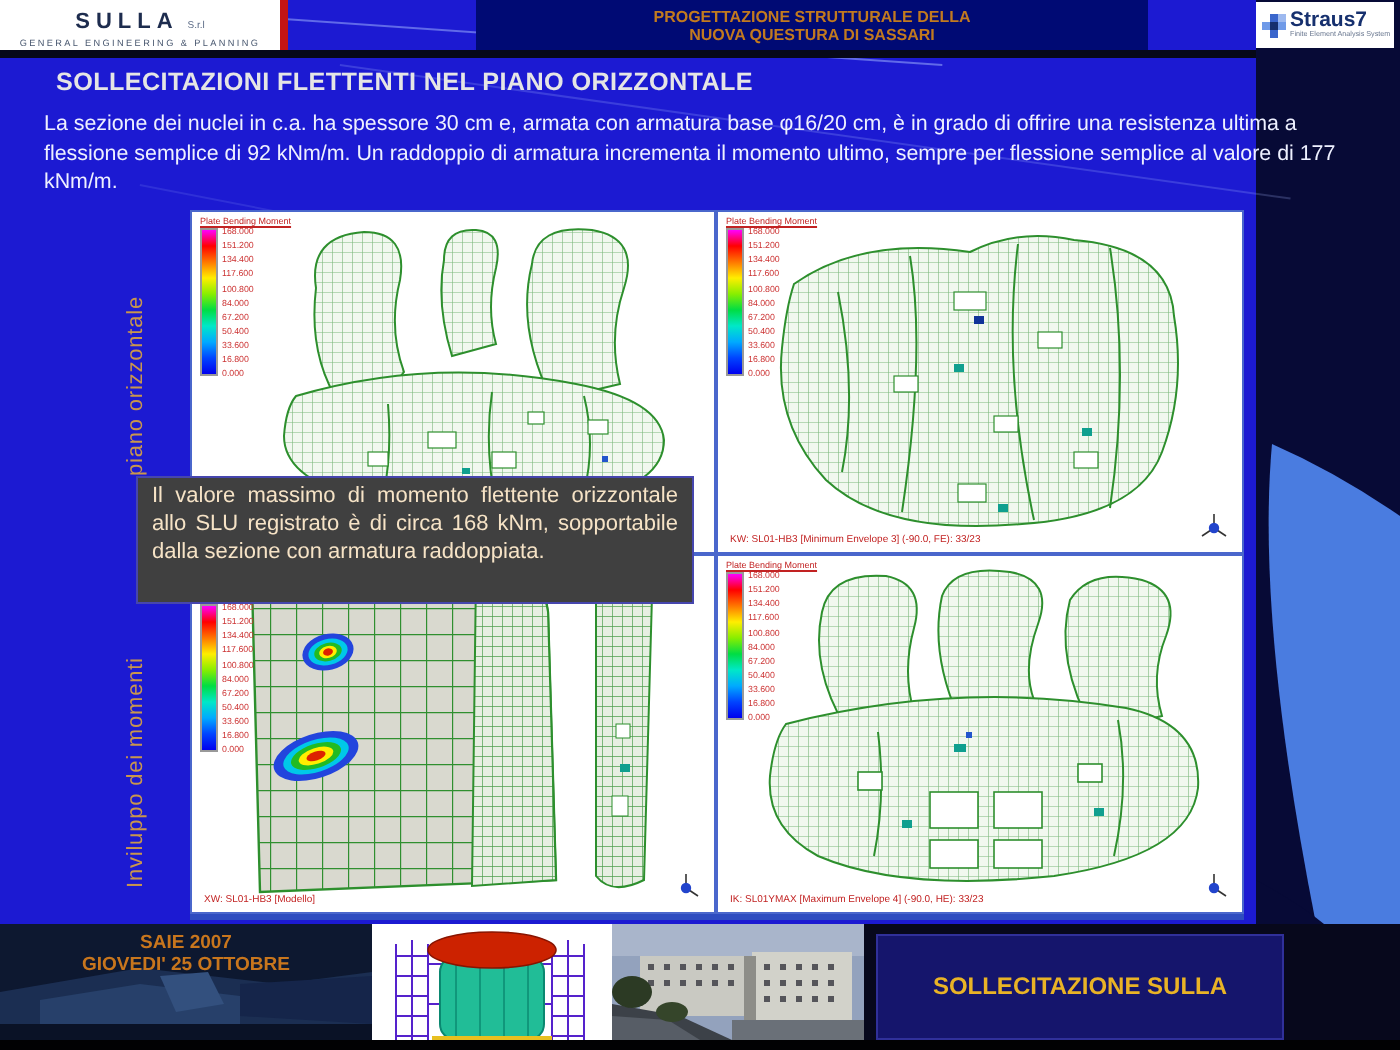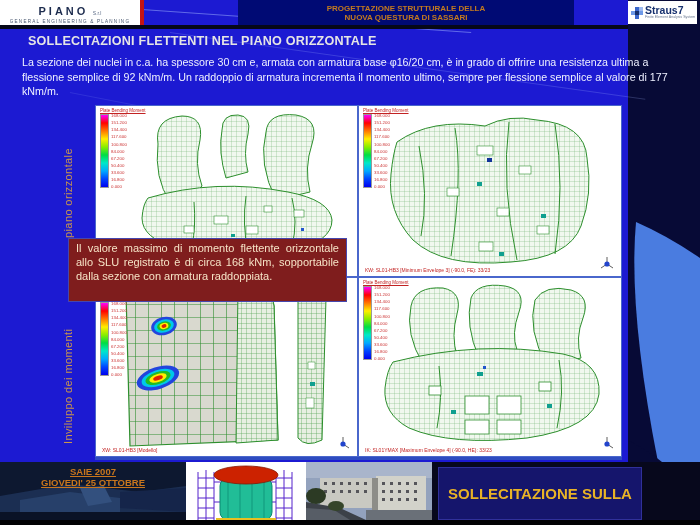--- a/index.html
+++ b/index.html
@@ -50,36 +50,36 @@
   .legend-body{display:flex;margin-top:1px;}
   .legend-bar{width:7px;height:72px;border:1px solid #999;
       background:linear-gradient(#ff00ff,#ff0000,#ff7700,#ffee00,#88ee00,#00dd44,#00e8c8,#00aaff,#0044ff,#0000ee);}
   .legend-vals{display:flex;flex-direction:column;justify-content:space-between;height:76px;margin-left:2px;}
   .legend-val{font-size:4.4px;line-height:4.6px;color:#c33;white-space:nowrap;}
   .fig-caption{position:absolute;left:6px;bottom:3px;font-size:5px;color:#c22222;white-space:nowrap;z-index:3;}
   .triad{position:absolute;right:7px;bottom:5px;z-index:3;}
   .mesh-svg{position:absolute;left:0;top:0;}
 
   
-  .callout{position:absolute;left:68px;top:238px;width:279px;height:64px;background:#7f1d1d;
+  .callout{position:absolute;left:68px;top:238px;width:279px;height:64px;background:#404040;
            border:1px solid #4646ae;box-sizing:border-box;padding:3px 7px 0 7px;z-index:5;
            color:#f6e3c6;font-size:11px;line-height:13.8px;text-align:justify;}
 
   
   .footer{position:absolute;left:0;top:462px;width:700px;height:63px;background:#07081c;}
   .bottom-bar{position:absolute;left:0;top:520px;width:700px;height:5px;background:#010103;}
   .saie-block{position:absolute;left:0;top:0;width:186px;height:58px;overflow:hidden;}
   .saie-text{position:absolute;left:0;top:4px;width:186px;text-align:center;z-index:2;}
-  .saie-line{font-size:9.5px;font-weight:bold;color:#c8761d;line-height:11px;white-space:nowrap;text-decoration:underline;}
+  .saie-line{font-size:9.5px;font-weight:bold;color:#c8761d;line-height:11px;white-space:nowrap;}
   .model-thumb{position:absolute;left:186px;top:0;width:120px;height:63px;background:#fff;}
   .photo-thumb{position:absolute;left:306px;top:0;width:126px;height:58px;overflow:hidden;}
   .banner{position:absolute;left:438px;top:5px;width:204px;height:53px;background:#15156c;
           border:1px solid #30309a;box-sizing:border-box;display:flex;flex-direction:column;
           align-items:center;justify-content:center;}
-  .banner-line{font-size:15px;font-weight:bold;color:#e9b326;line-height:19px;white-space:nowrap;}
+  .banner-line{font-size:12px;font-weight:bold;color:#e9b326;line-height:19px;white-space:nowrap;}
 </style>
 </head>
 <body>
 
 <div class="slide">
 
   <svg width="0" height="0" style="position:absolute">
     <defs>
       <pattern id="pf" width="5" height="5" patternUnits="userSpaceOnUse">
         <rect width="5" height="5" fill="#f1f8ef"></rect>
@@ -101,21 +101,21 @@
       <path d="M0,440 Q22,452 34,462 L0,462 Z" fill="#070a36"></path>
     </svg>
   </div>
 
   <div class="diag" style="left:142px;top:9px;width:330px;transform:rotate(4deg);"></div>
   <div class="diag" style="left:170px;top:32px;width:480px;transform:rotate(8deg);opacity:.45;"></div>
   <div class="diag" style="left:70px;top:92px;width:420px;transform:rotate(11deg);opacity:.28;"></div>
 
   <div class="coding-box">
     <div>
-      <span class="coding-brand">PIANO</span>
+      <span class="coding-brand">SULLA</span>
       <span class="coding-srl">S.r.l</span>
     </div>
     <div class="coding-tag">GENERAL ENGINEERING &amp; PLANNING</div>
   </div>
   <div class="red-strip"></div>
   <div class="project-band">
     <div class="project-line">PROGETTAZIONE STRUTTURALE DELLA</div>
     <div class="project-line">NUOVA QUESTURA DI SASSARI</div>
   </div>
   <div class="header-divider"></div>

